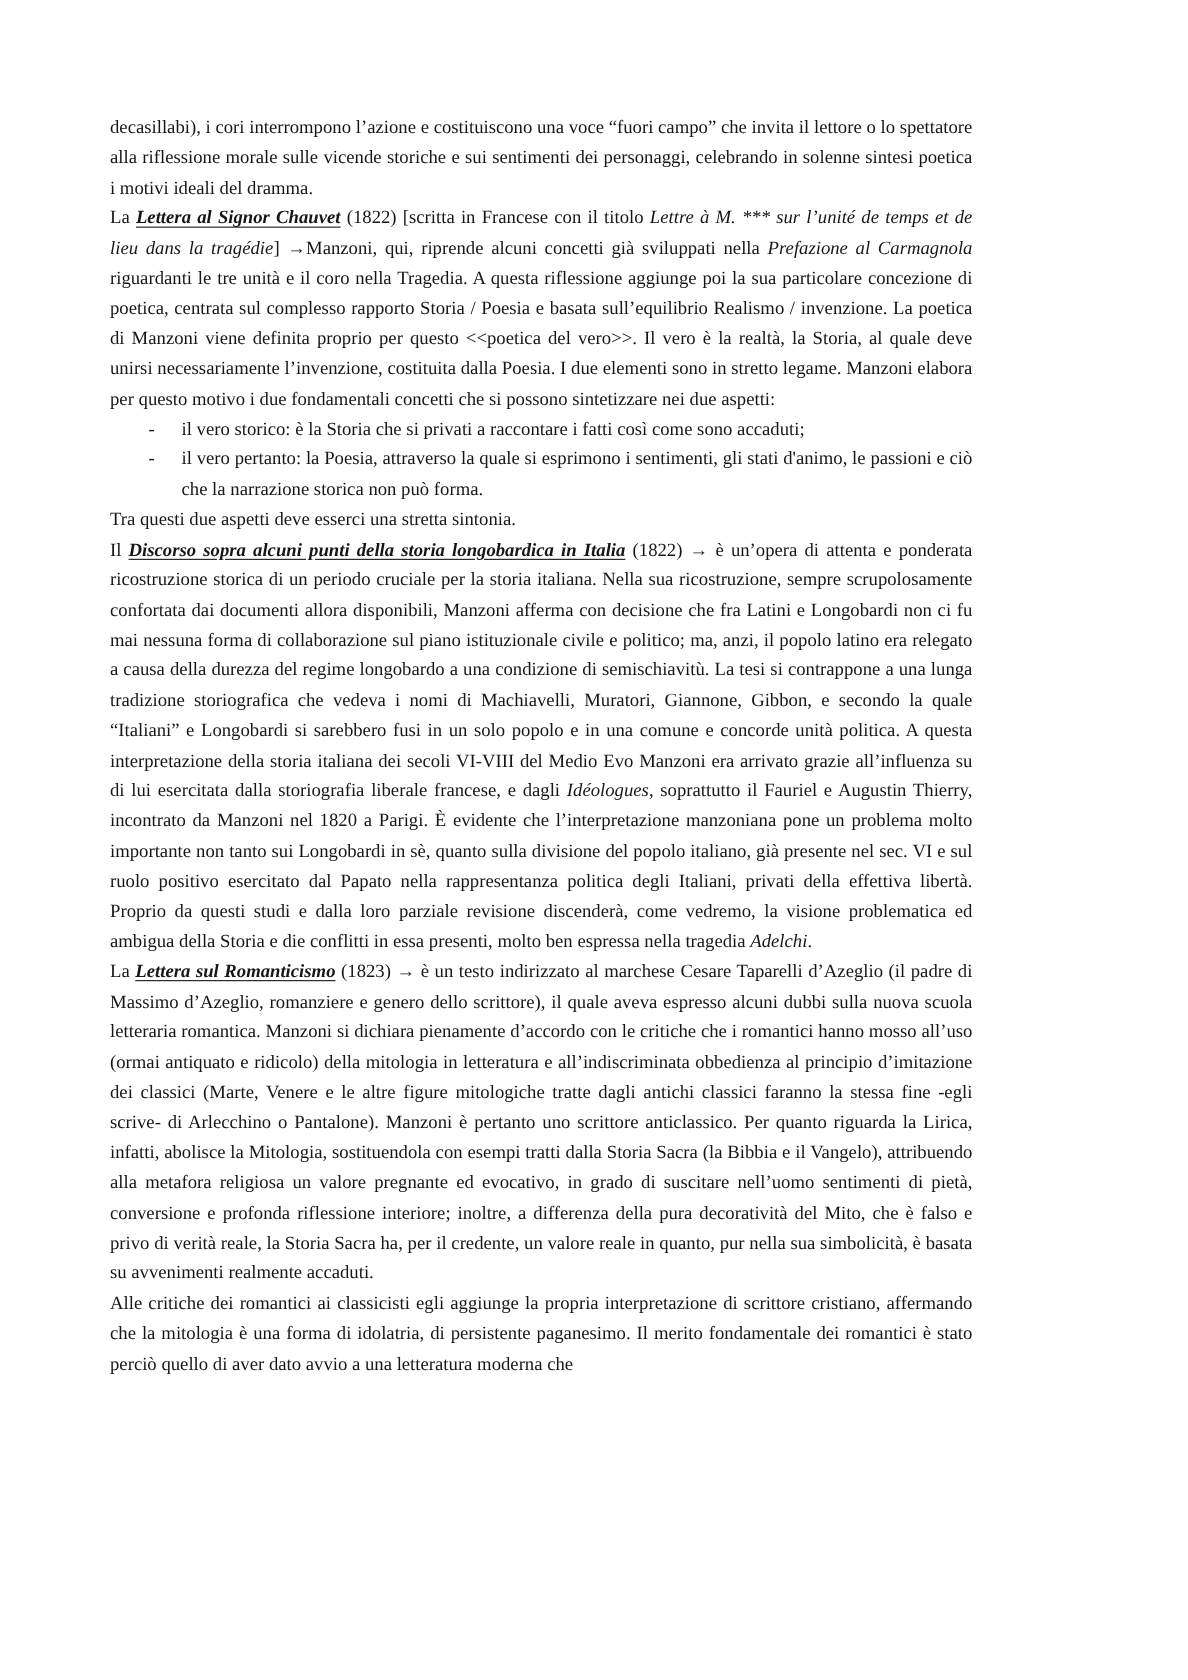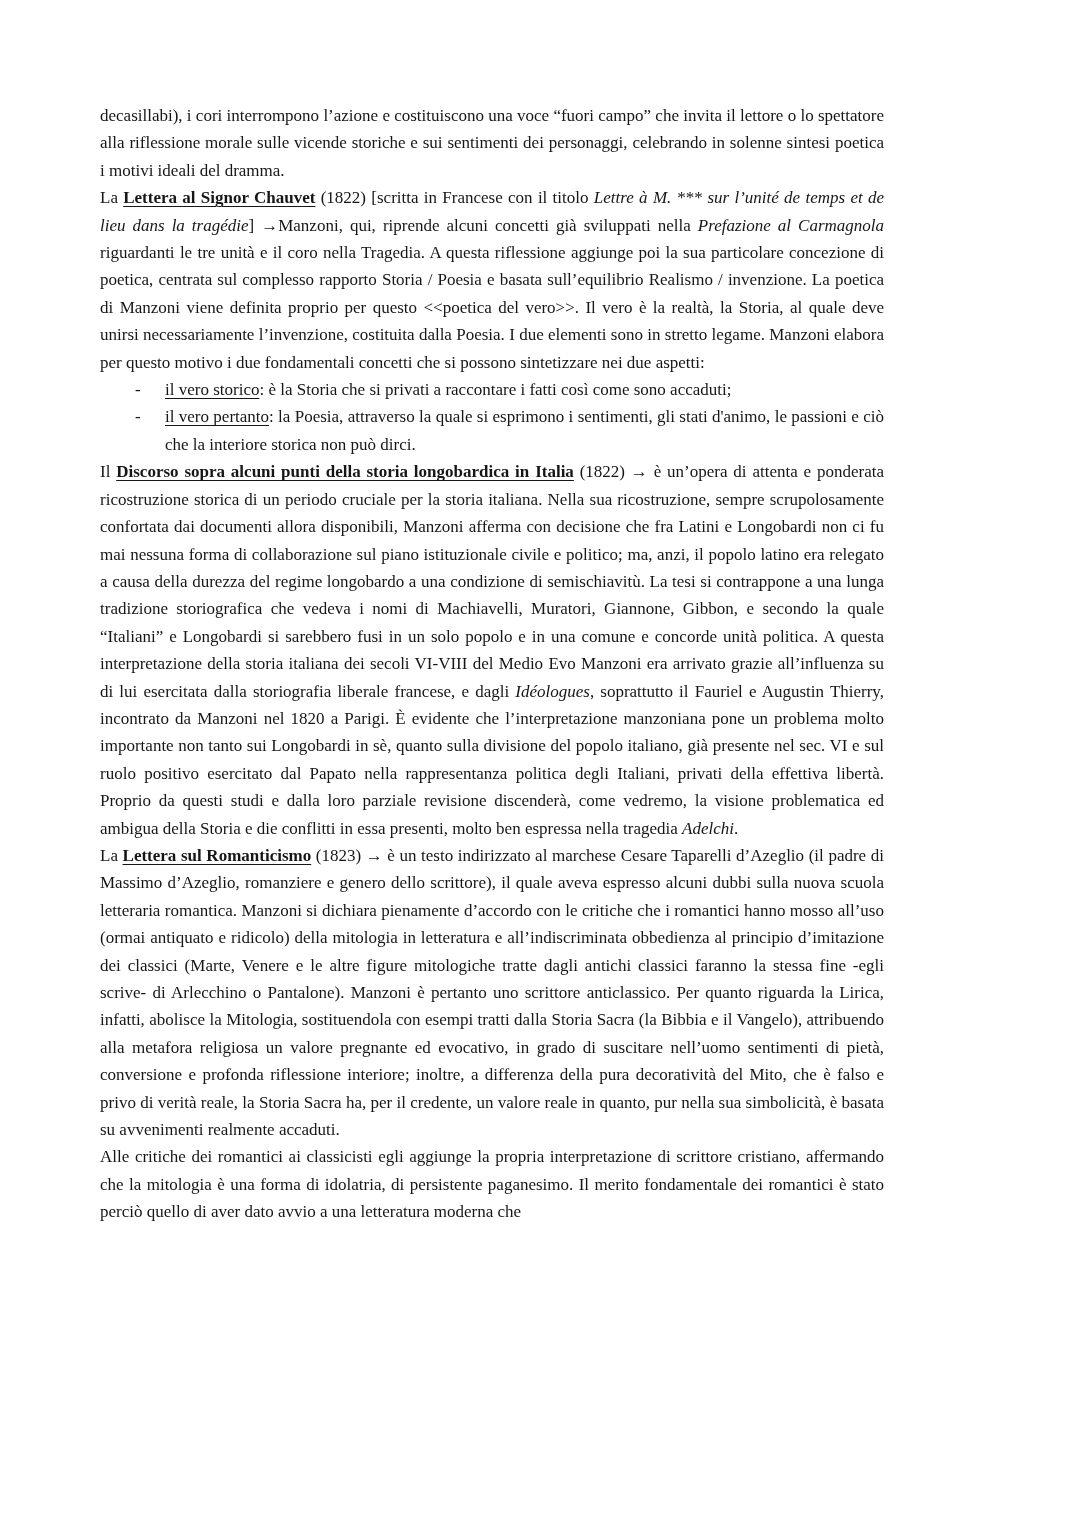--- a/index.html
+++ b/index.html
@@ -36,37 +36,39 @@
     flex: none;
     width: 30px;
     margin-left: 35px;
   }
   .list-item .li-content {
     flex: 1 1 auto;
     text-align: justify;
   }
   .r-n  { }
   .r-i  { font-style: italic; }
-  .r-u  { text-decoration: underline; text-underline-offset: 3px; margin-top: 12px; }
+  .r-u  { text-underline-offset: 3px; margin-top: 12px; }
   .r-bui {
     font-weight: bold;
+    font-style: italic;
     text-decoration: underline;
     text-underline-offset: 3px;
   }
 </style>
 </head>
 <body>
 
 <div class="page">
     <p class="para"><span class="r-n">decasillabi), i cori interrompono l’azione e costituiscono una voce “fuori campo” che invita il lettore o lo spettatore alla riflessione morale sulle vicende storiche e sui sentimenti dei personaggi, celebrando in solenne sintesi poetica i motivi ideali del dramma.</span></p>
     <p class="para"><span class="r-n">La </span><span class="r-bui">Lettera al Signor Chauvet</span><span class="r-n"> (1822) [scritta in Francese con il titolo </span><span class="r-i">Lettre à M. *** sur l’unité de temps et de lieu dans la tragédie</span><span class="r-n">] →Manzoni, qui, riprende alcuni concetti già sviluppati nella </span><span class="r-i">Prefazione al Carmagnola</span><span class="r-n"> riguardanti le tre unità e il coro nella Tragedia. A questa riflessione aggiunge poi la sua particolare concezione di poetica, centrata sul complesso rapporto Storia / Poesia e basata sull’equilibrio Realismo / invenzione. La poetica di Manzoni viene definita proprio per questo &lt;&lt;poetica del vero&gt;&gt;. Il vero è la realtà, la Storia, al quale deve unirsi necessariamente l’invenzione, costituita dalla Poesia. I due elementi sono in stretto legame. Manzoni elabora per questo motivo i due fondamentali concetti che si possono sintetizzare nei due aspetti:</span></p>
     <div class="list-item">
       <span class="dash">-</span>
       <span class="li-content"><span class="r-u">il vero storico</span><span class="r-n">: è la Storia che si privati a raccontare i fatti così come sono accaduti;</span></span>
     </div>
     <div class="list-item">
       <span class="dash">-</span>
-      <span class="li-content"><span class="r-u">il vero pertanto</span><span class="r-n">: la Poesia, attraverso la quale si esprimono i sentimenti, gli stati d'animo, le passioni e ciò che la interiore storica non può dirci.</span></span>
+      <span class="li-content"><span class="r-u">il vero pertanto</span><span class="r-n">: la Poesia, attraverso la quale si esprimono i sentimenti, gli stati d'animo, le passioni e ciò che la narrazione storica non può forma.</span></span>
     </div>
+    <p class="para"><span class="r-n">Tra questi due aspetti deve esserci una stretta sintonia.</span></p>
     <p class="para"><span class="r-n">Il </span><span class="r-bui">Discorso sopra alcuni punti della storia longobardica in Italia</span><span class="r-n"> (1822) → è un’opera di attenta e ponderata ricostruzione storica di un periodo cruciale per la storia italiana. Nella sua ricostruzione, sempre scrupolosamente confortata dai documenti allora disponibili, Manzoni afferma con decisione che fra Latini e Longobardi non ci fu mai nessuna forma di collaborazione sul piano istituzionale civile e politico; ma, anzi, il popolo latino era relegato a causa della durezza del regime longobardo a una condizione di semischiavitù. La tesi si contrappone a una lunga tradizione storiografica che vedeva i nomi di Machiavelli, Muratori, Giannone, Gibbon, e secondo la quale “Italiani” e Longobardi si sarebbero fusi in un solo popolo e in una comune e concorde unità politica. A questa interpretazione della storia italiana dei secoli VI-VIII del Medio Evo Manzoni era arrivato grazie all’influenza su di lui esercitata dalla storiografia liberale francese, e dagli </span><span class="r-i">Idéologues</span><span class="r-n">, soprattutto il Fauriel e Augustin Thierry, incontrato da Manzoni nel 1820 a Parigi. È evidente che l’interpretazione manzoniana pone un problema molto importante non tanto sui Longobardi in sè, quanto sulla divisione del popolo italiano, già presente nel sec. VI e sul ruolo positivo esercitato dal Papato nella rappresentanza politica degli Italiani, privati della effettiva libertà. Proprio da questi studi e dalla loro parziale revisione discenderà, come vedremo, la visione problematica ed ambigua della Storia e die conflitti in essa presenti, molto ben espressa nella tragedia </span><span class="r-i">Adelchi</span><span class="r-n">.</span></p>
     <p class="para"><span class="r-n">La </span><span class="r-bui">Lettera sul Romanticismo</span><span class="r-n"> (1823) → è un testo indirizzato al marchese Cesare Taparelli d’Azeglio (il padre di Massimo d’Azeglio, romanziere e genero dello scrittore), il quale aveva espresso alcuni dubbi sulla nuova scuola letteraria romantica.  Manzoni si dichiara pienamente d’accordo con le critiche che i romantici hanno mosso all’uso (ormai antiquato e ridicolo) della mitologia in letteratura e all’indiscriminata obbedienza al principio d’imitazione dei classici (Marte, Venere e le altre figure mitologiche tratte dagli antichi classici faranno la stessa fine -egli scrive- di Arlecchino o Pantalone). Manzoni è pertanto uno scrittore anticlassico. Per quanto riguarda la Lirica, infatti, abolisce la Mitologia, sostituendola con esempi tratti dalla Storia Sacra (la Bibbia e il Vangelo), attribuendo alla metafora religiosa un valore pregnante ed evocativo, in grado di suscitare nell’uomo sentimenti di pietà, conversione e profonda riflessione interiore; inoltre, a differenza della pura decoratività del Mito, che è falso e privo di verità reale, la Storia Sacra ha, per il credente, un valore  reale in quanto, pur nella sua simbolicità, è basata su avvenimenti realmente accaduti.</span></p>
     <p class="para"><span class="r-n">Alle critiche dei romantici ai classicisti egli aggiunge la propria interpretazione di scrittore cristiano, affermando che la mitologia è una forma di idolatria, di persistente paganesimo. Il merito fondamentale dei romantici è stato perciò quello di aver dato avvio a una letteratura moderna che</span></p>
   </div>
 
 </body></html>

